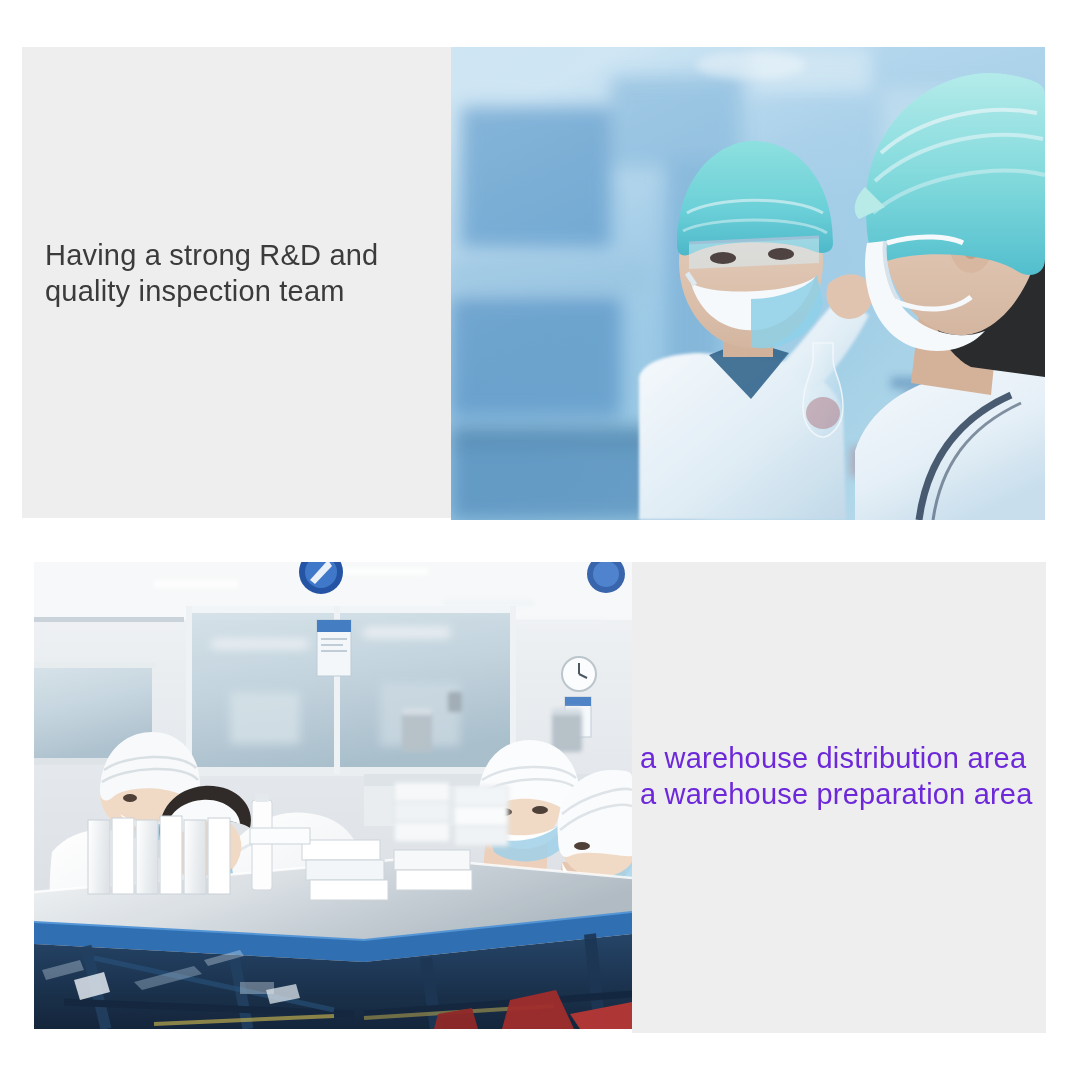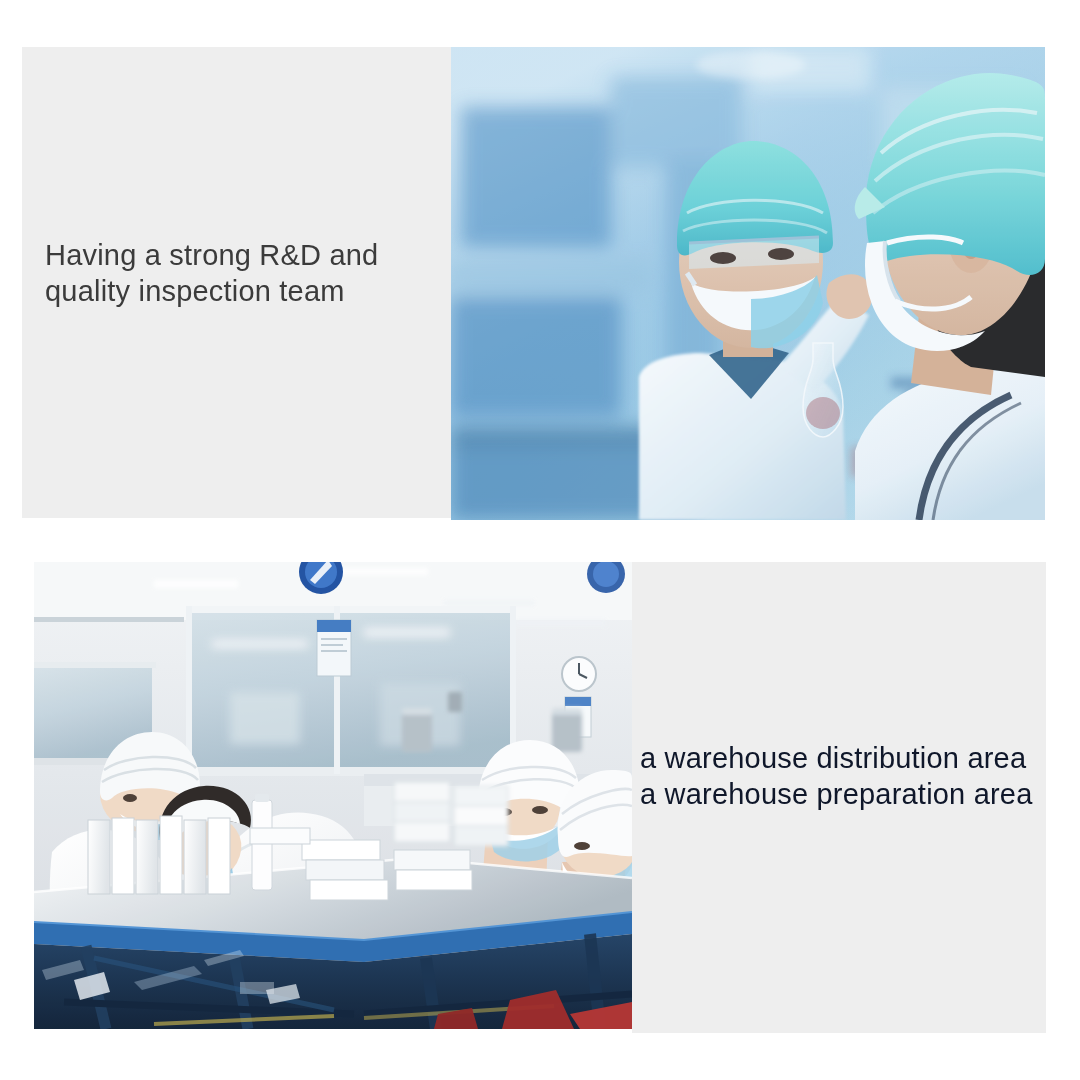--- a/index.html
+++ b/index.html
@@ -73,21 +73,21 @@
     top: 0;
     width: 414px;
     height: 471px;
     background: #eeeeee;
   }
   .caption-bottom {
     position: absolute;
     left: 606px;
     top: 178px;
     width: 410px;
-    color: #0f172a;
+    color: #6d28d9;
     font-size: 29px;
     line-height: 36px;
     font-weight: 400;
     letter-spacing: 0.2px;
     white-space: pre-line;
   }
   .photo-bottom {
     position: absolute;
     left: 0;
     top: 0;

